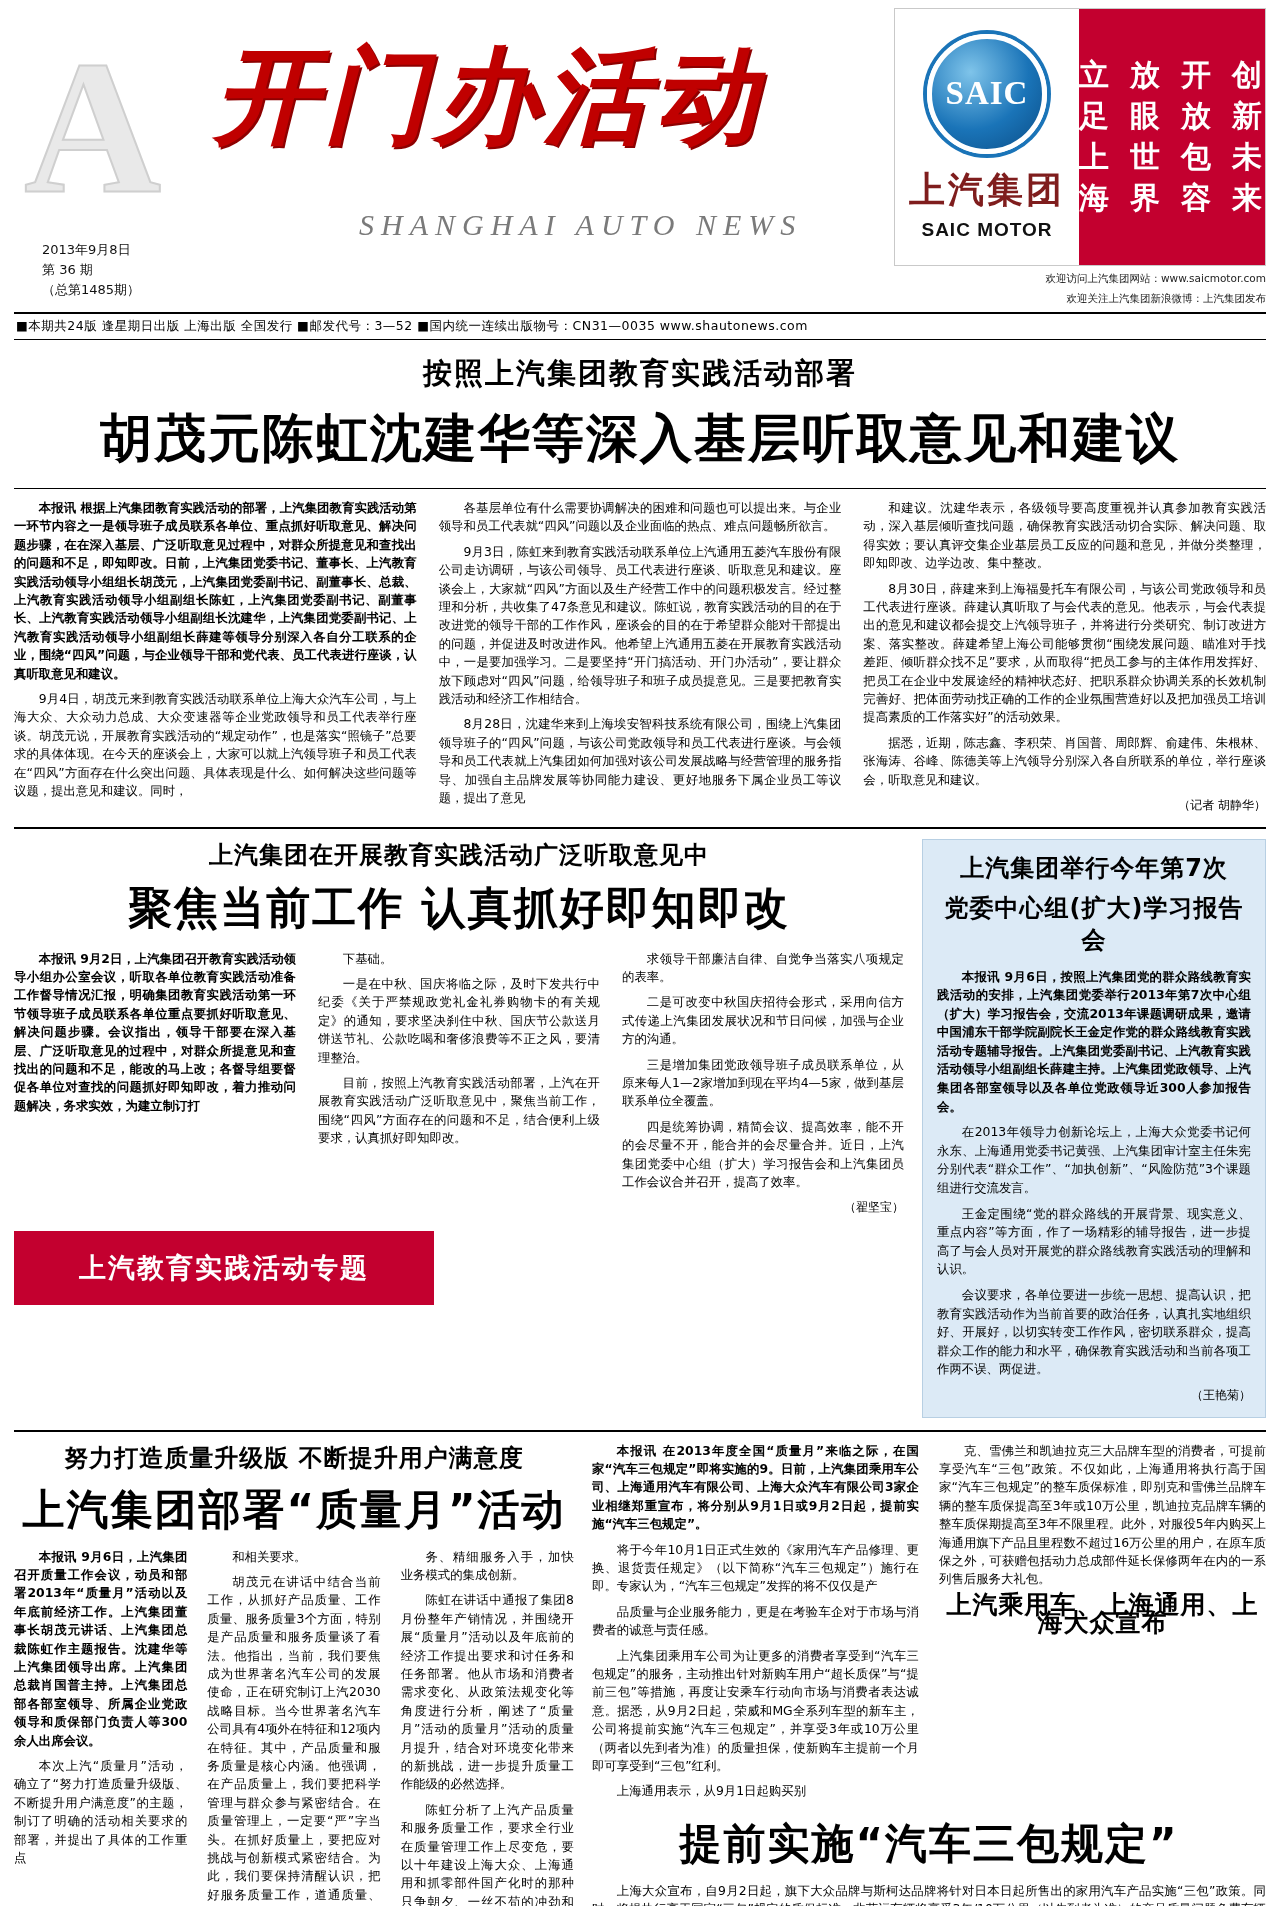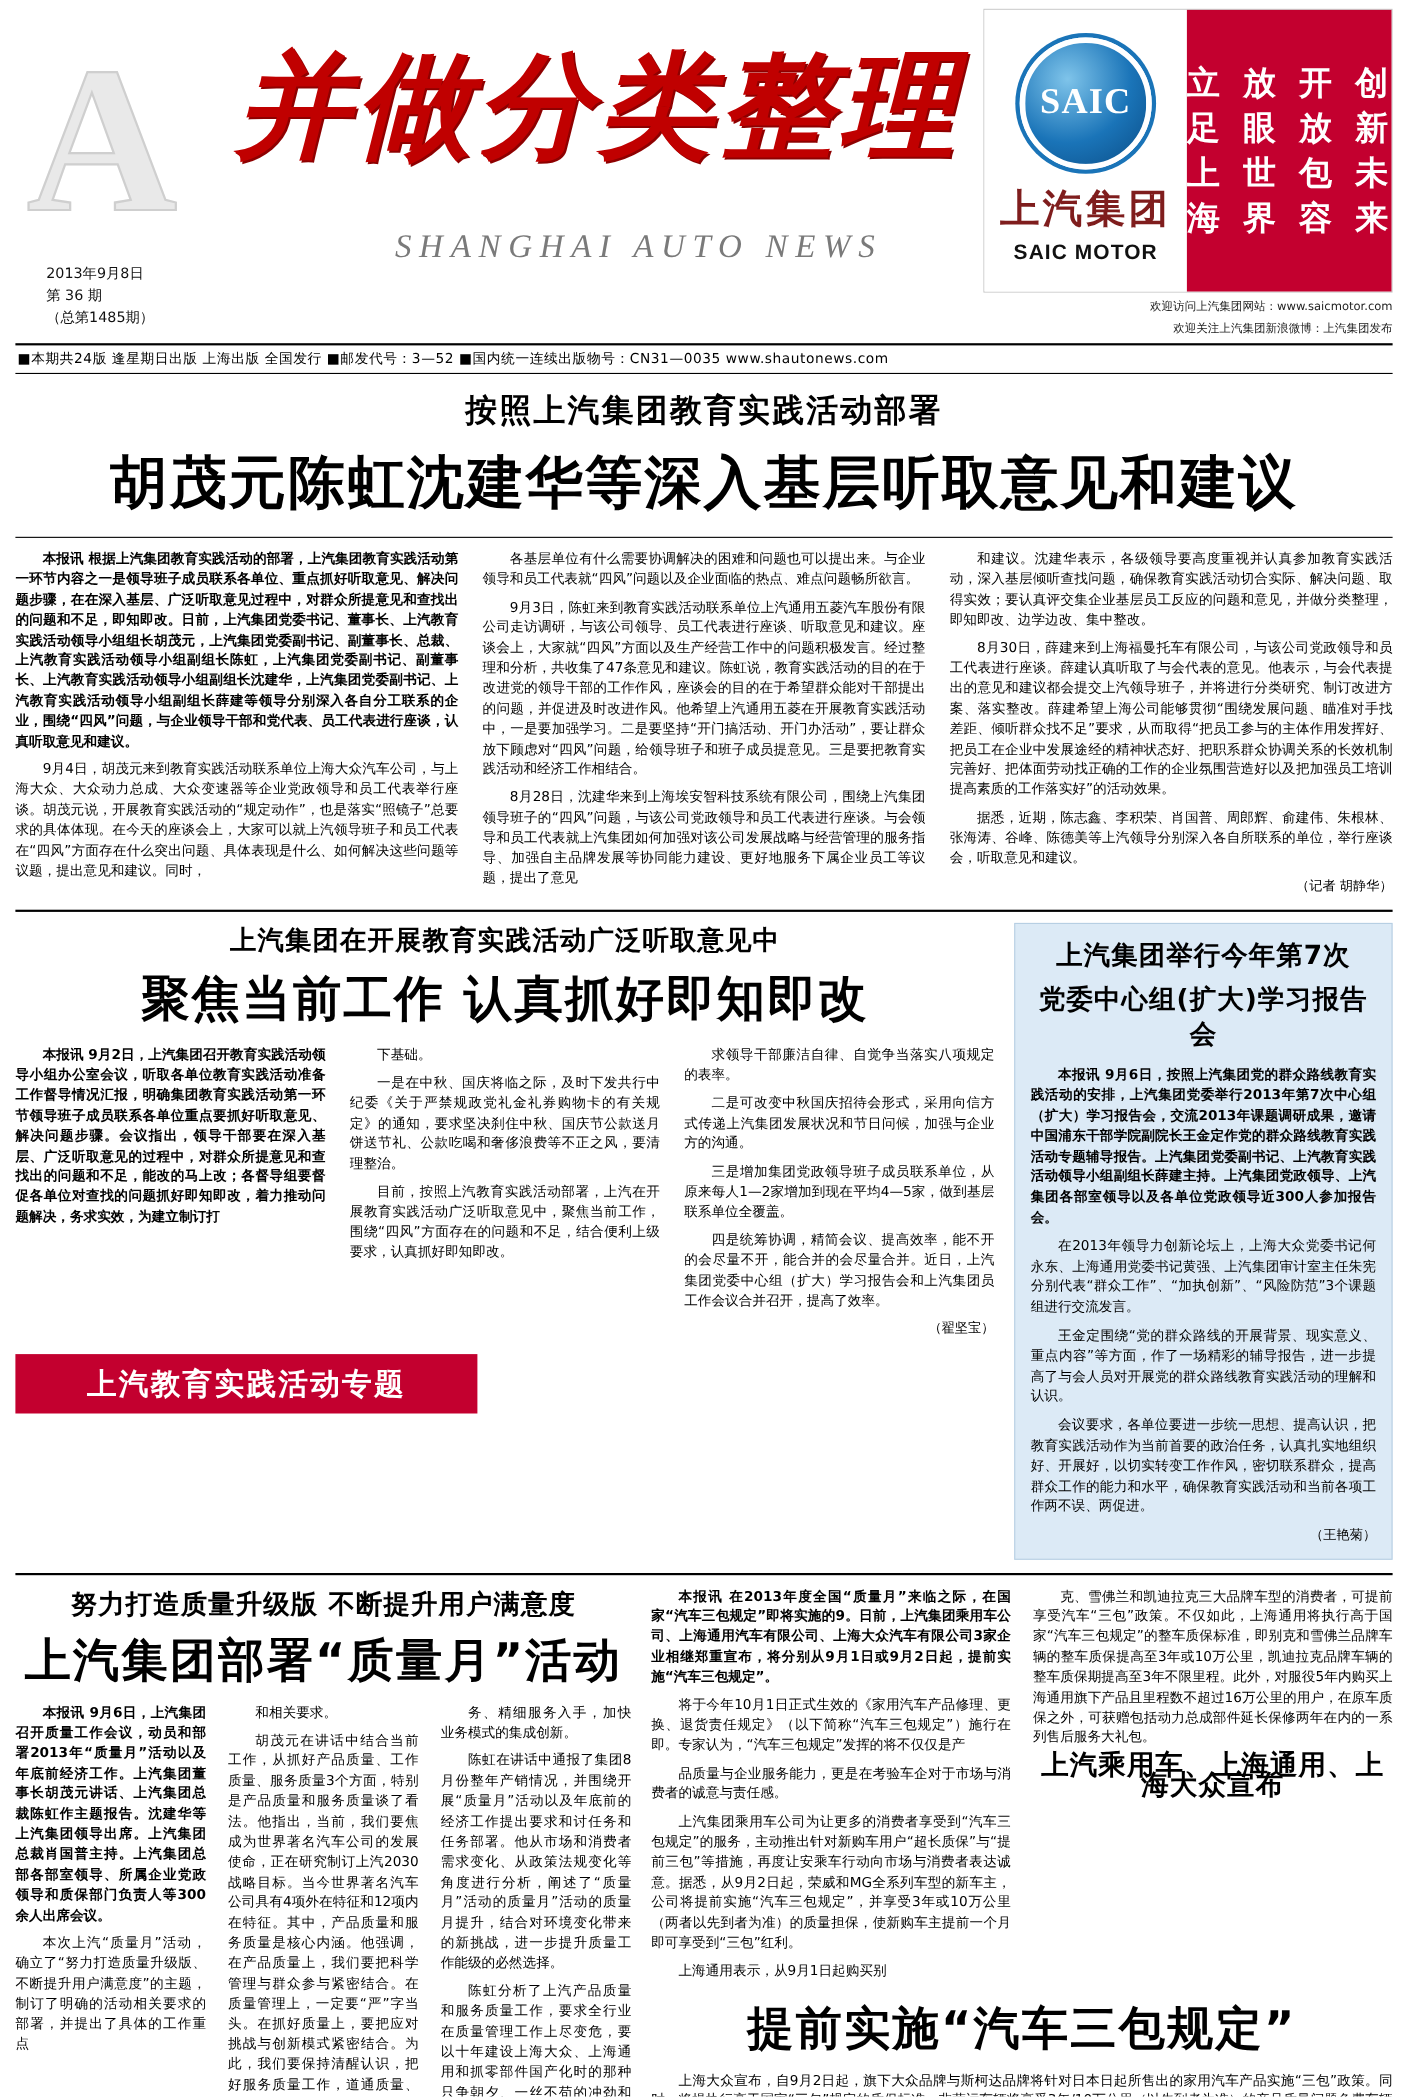--- a/index.html
+++ b/index.html
@@ -105,21 +105,21 @@
   .mid-right .t1 { text-align:center; font-size:24px; font-weight:700; letter-spacing:1px; }
   .mid-right .t2 { text-align:center; font-size:24px; font-weight:700; letter-spacing:1px; margin-top:8px; }
   .mid-right .body { margin-top:12px; font-size:12.4px; line-height:18.6px; text-align:justify; }
   .mid-right .body p { margin:0 0 7px 0; text-indent:2em; }
 
   .cols2 { display:flex; gap:22px; margin-top:12px; }
   .cols2 .col { flex:1; }
 
   .redbanner {
     margin-top:14px; background:#c3002f; color:#fff; text-align:center;
-    font-size:27px; font-weight:700; letter-spacing:2px; padding:9px 0;
+    font-size:27px; font-weight:700; letter-spacing:2px; padding:19px 0;
     width:420px;
   }
 
   
   .bottom { display:flex; gap:18px; }
   .bl { width:560px; }
   .br { flex:1; }
   .b-kicker { text-align:center; font-size:24px; font-weight:700; letter-spacing:1px; }
   .b-title { text-align:center; font-size:42px; font-weight:700; letter-spacing:2px; margin-top:8px; }
   .b-cols { display:flex; gap:20px; margin-top:10px; }
@@ -131,21 +131,21 @@
   .sec2-title { text-align:center; font-size:42px; font-weight:700; letter-spacing:2px; margin-top:8px; }
 </style>
 </head>
 <body>
 
 <div class="page">
 
   <div class="masthead">
     <div class="mast-left">
       <div class="logo-A">A</div>
-      <div class="mast-title">并做分类整理</div>
+      <div class="mast-title">开门办活动</div>
       <div class="mast-sub">SHANGHAI AUTO NEWS</div>
       <div class="mast-dateblock">
         <div>2013年9月8日</div>
         <div>第 36 期</div>
         <div>（总第1485期）</div>
       </div>
     </div>
     <div class="mast-right">
       <div class="saic-box">
         <div class="saic-logo-cell">

